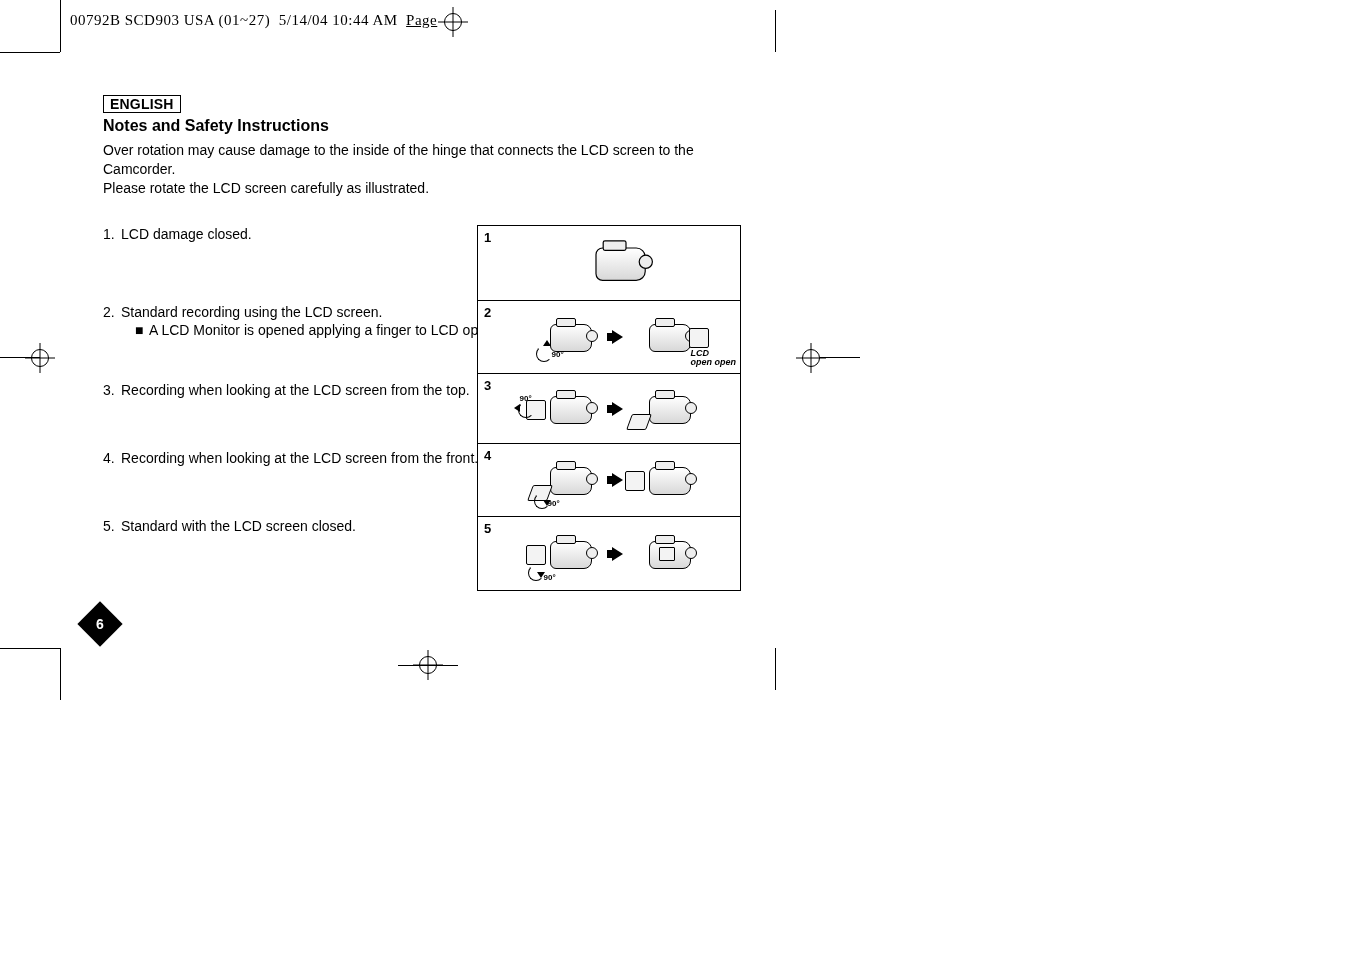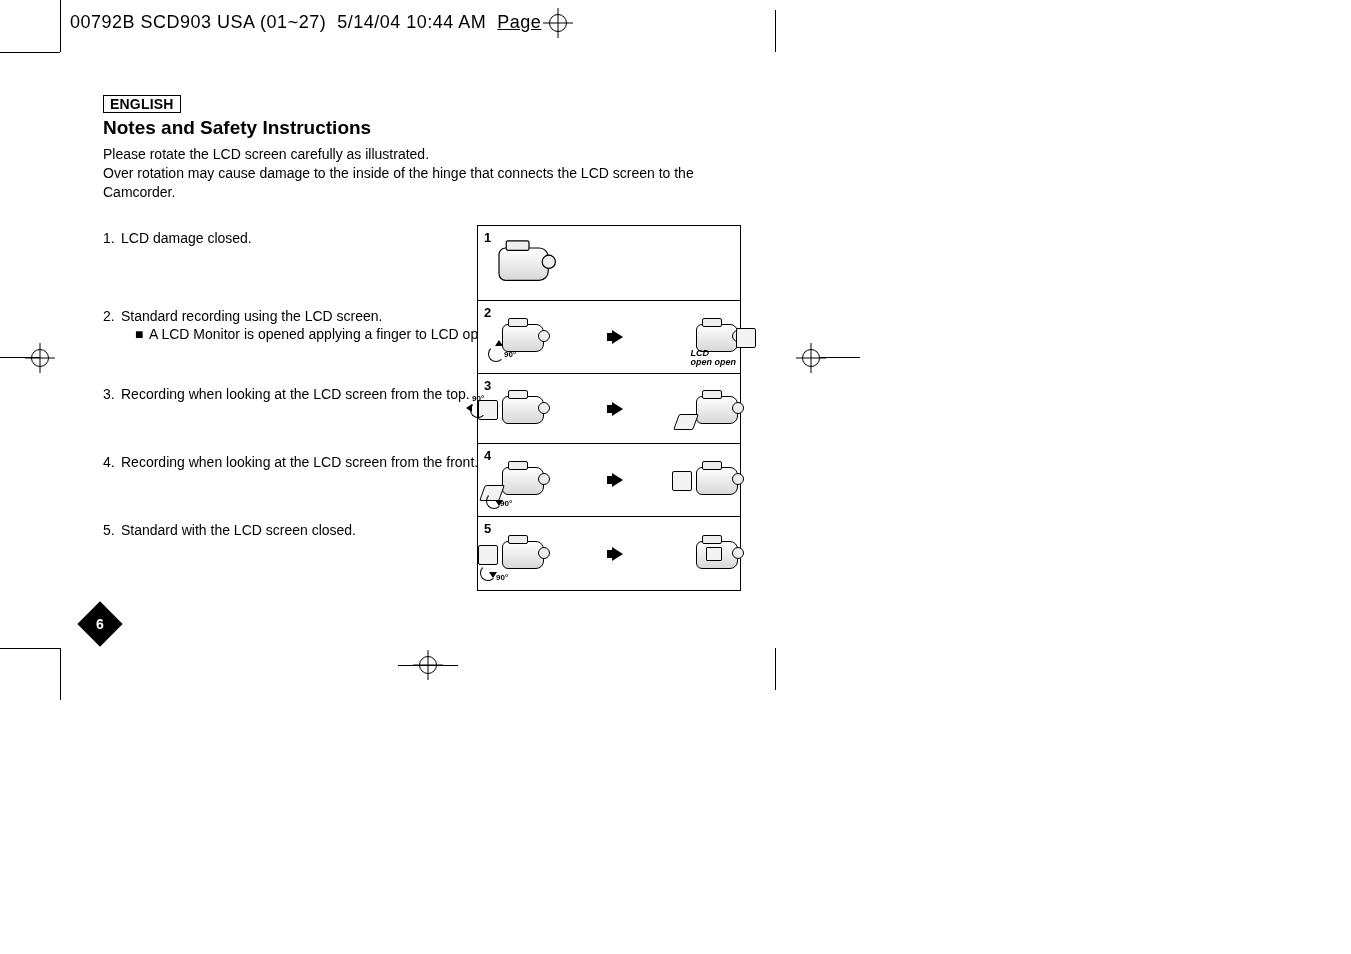--- a/index.html
+++ b/index.html
@@ -23,22 +23,22 @@
   .crop-v { position:absolute; width:1px; background:#000; }
   .regmark { position:absolute; width:30px; height:30px; }
   .regmark:before { content:""; position:absolute; left:50%; top:0; width:1px; height:100%; background:#000; transform:translateX(-50%);}
   .regmark:after  { content:""; position:absolute; top:50%; left:0; height:1px; width:100%; background:#000; transform:translateY(-50%);}
   .regmark .circ { position:absolute; left:50%; top:50%; width:16px; height:16px; border:1px solid #000; border-radius:50%; transform:translate(-50%,-50%);}
 
   
   .slug {
     position:absolute;
     left:70px; top:12px;
-    font-family: Liberation Sans, sans-serif;
-    font-size:18px;
+    font-family: Liberation Serif, serif;
+    font-size:15px;
     letter-spacing:0.5px;
     color:#000;
   }
   .slug .pageword { text-decoration: underline; }
 
   
   .fold-top { position:absolute; left:775px; top:10px; width:1px; height:42px; background:#000;}
   .fold-bot { position:absolute; left:775px; top:648px; width:1px; height:42px; background:#000;}
 
   
@@ -46,21 +46,21 @@
   .lang-box {
     display:inline-block;
     border:1.5px solid #000;
     padding:0 6px;
     font-size:14px;
     font-weight:bold;
     font-family: Arial, sans-serif;
     letter-spacing:0.2px;
   }
   .title {
-    font-size:19px;
+    font-size:16px;
     font-weight:bold;
     margin-top:4px;
     font-family: Arial, sans-serif;
   }
   .section-bar {
     margin-top:8px;
     background:#9d9d9d;
     padding:3px 8px;
     font-style:italic;
     font-weight:bold;
@@ -127,21 +127,21 @@
   .arrowR:before{
     content:""; position:absolute; left:-16px; top:-4px; width:8px; height:8px; background:#000;
   }
   .rot {
     position:absolute; width:14px; height:14px;
     border:1.5px solid #000; border-top-color:transparent; border-right-color:transparent;
     border-radius:50%;
   }
   .rot .tip{ position:absolute; width:0;height:0; border-left:4px solid transparent;border-right:4px solid transparent;border-bottom:6px solid #000;}
   .angle { position:absolute; font-size:8px; font-weight:bold;}
-  .rowflex{ width:100%; height:100%; display:flex; align-items:center; justify-content:space-between; gap:8px; padding-left:16px; box-sizing:border-box;}
+  .rowflex{ width:100%; height:100%; display:flex; align-items:center; justify-content:center; gap:18px; padding-left:16px; box-sizing:border-box;}
 
   
   .pgnum {
     position:absolute; left:84px; top:608px;
     width:32px; height:32px;
     background:#000;
     transform:rotate(45deg);
     display:flex; align-items:center; justify-content:center;
   }
   .pgnum span{
@@ -183,22 +183,22 @@
   <div class="fold-bot"></div>
   <div class="regmark" style="left:413px; top:650px;">
       <span class="circ"></span>
     </div>
   <div class="crop-h" style="left:398px; top:665px; width:60px;"></div>
 
   <div class="content">
     <span class="lang-box">ENGLISH</span>
     <div class="title">Notes and Safety Instructions</div>
     <div class="leadtext">
+      <div>Over rotation may cause damage to the inside of the hinge that connects the LCD screen to the Camcorder.</div>
       <div>Please rotate the LCD screen carefully as illustrated.</div>
-      <div>Over rotation may cause damage to the inside of the hinge that connects the LCD screen to the Camcorder.</div>
     </div>
 
     <div class="instr-list">
       <div class="instr-item" style="margin-top:8px;">
         <span class="instr-num">1.</span>
         <span class="instr-body">LCD damage closed.</span>
       </div>
 
       <div class="instr-item" style="margin-top:62px;">
         <span class="instr-num">2.</span>

